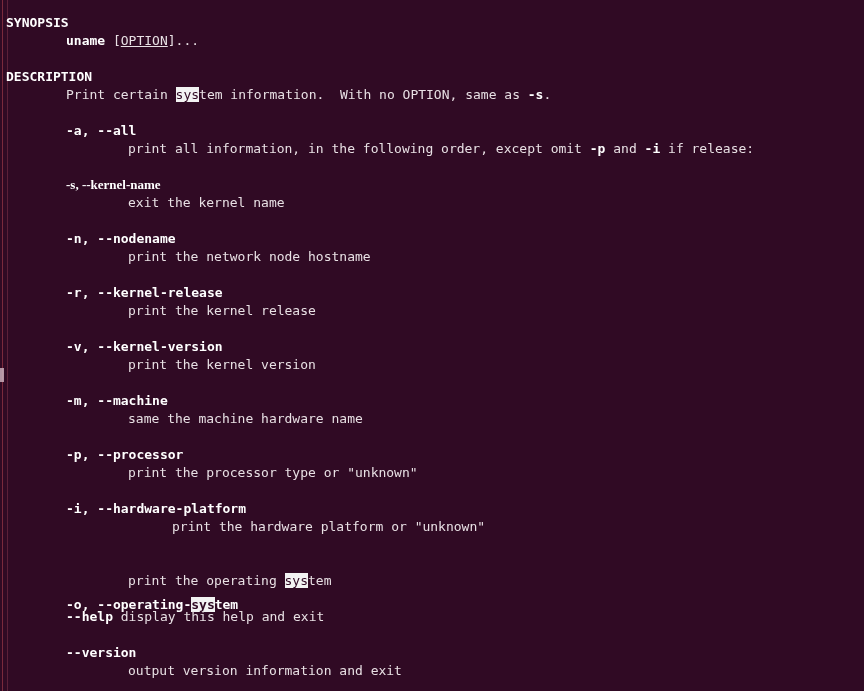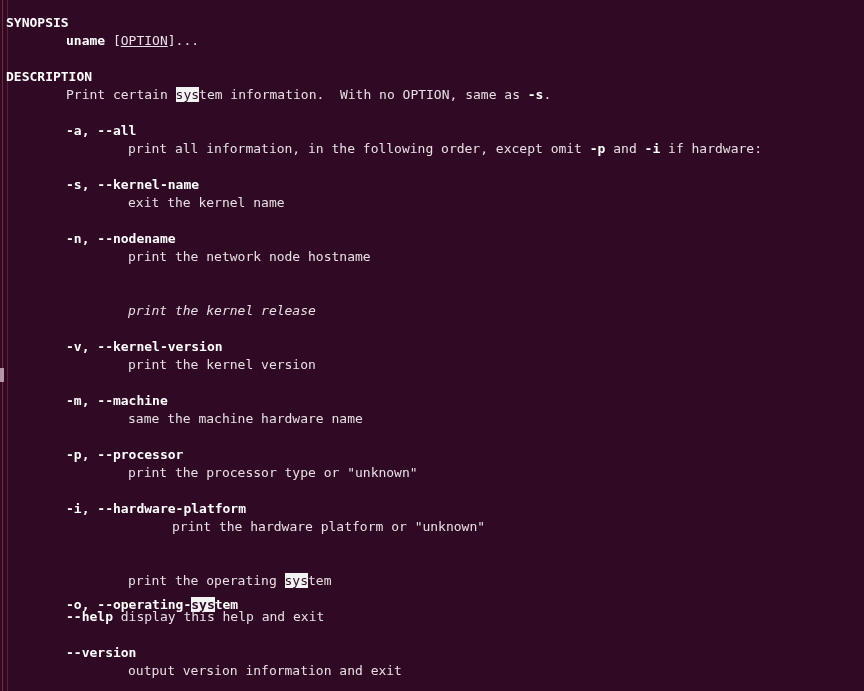--- a/index.html
+++ b/index.html
@@ -92,29 +92,30 @@
 
     <div class="line" style="top:14px; left:6px;"><span class="b">SYNOPSIS</span></div>
 
     <div class="line" style="top:32px; left:66px;"><span class="b">uname</span><span> </span><span>[</span><span class="u">OPTION</span><span>]...</span></div>
 
     <div class="line" style="top:68px; left:6px;"><span class="b">DESCRIPTION</span></div>
 
     <div class="line" style="top:86px; left:66px;"><span>Print certain </span><span class="hl">sys</span><span>tem information.  With no OPTION, same as </span><span class="b">-s</span><span>.</span></div>
 
     <div class="line" style="top:122px; left:66px;"><span class="b">-a, --all</span></div>
-    <div class="line" style="top:140px; left:128px;"><span>print all information, in the following order, except omit </span><span class="b">-p</span><span> and </span><span class="b">-i</span><span> if hardware:</span></div>
+    <div class="line" style="top:140px; left:128px;"><span>print all information, in the following order, except omit </span><span class="b">-p</span><span> and </span><span class="b">-i</span><span> if release:</span></div>
 
-    <div class="line" style="top:176px; left:66px;"><span class="b">-s, --kernel-name</span></div>
+    <div class="line" style="top:176px; left:66px;font-family:Liberation Serif, serif;"><span class="b">-s, --kernel-name</span></div>
     <div class="line" style="top:194px; left:128px;"><span>exit the kernel name</span></div>
 
     <div class="line" style="top:230px; left:66px;"><span class="b">-n, --nodename</span></div>
     <div class="line" style="top:248px; left:128px;"><span>print the network node hostname</span></div>
 
-    <div class="line" style="top:302px; left:128px;font-style:italic;"><span>print the kernel release</span></div>
+    <div class="line" style="top:284px; left:66px;"><span class="b">-r, --kernel-release</span></div>
+    <div class="line" style="top:302px; left:128px;"><span>print the kernel release</span></div>
 
     <div class="line" style="top:338px; left:66px;"><span class="b">-v, --kernel-version</span></div>
     <div class="line" style="top:356px; left:128px;"><span>print the kernel version</span></div>
 
     <div class="line" style="top:392px; left:66px;"><span class="b">-m, --machine</span></div>
     <div class="line" style="top:410px; left:128px;"><span>same the machine hardware name</span></div>
 
     <div class="line" style="top:446px; left:66px;"><span class="b">-p, --processor</span></div>
     <div class="line" style="top:464px; left:128px;"><span>print the processor type or "unknown"</span></div>
 

